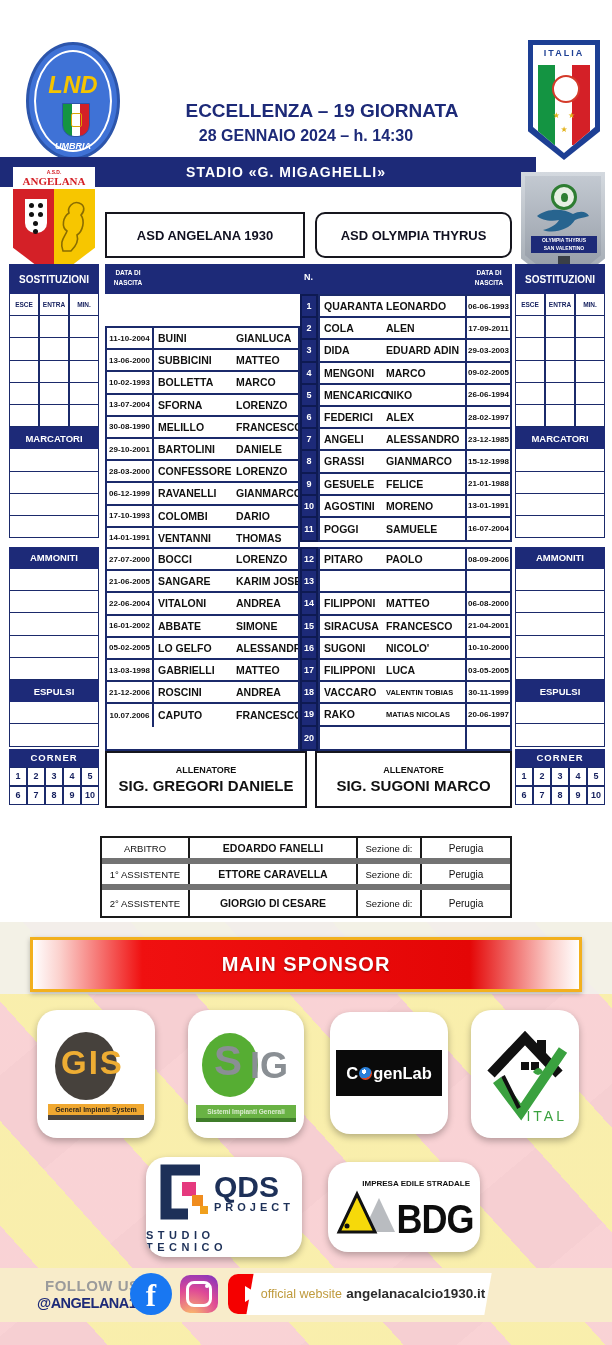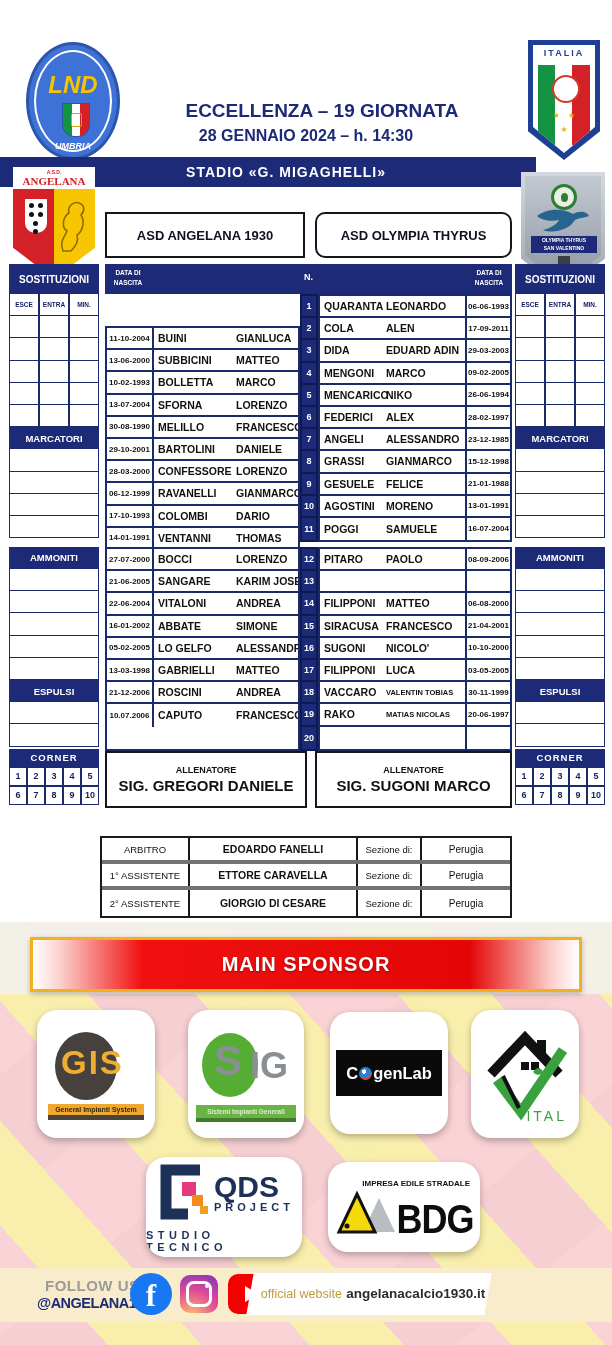--- a/index.html
+++ b/index.html
@@ -110,21 +110,21 @@
 
   
   .coach{top:751px;height:57px;background:#fff;border:2px solid #16161e;box-sizing:border-box;
          display:flex;flex-direction:column;align-items:center;justify-content:center;}
   .co-h{left:105px;width:202px;} .co-a{left:315px;width:197px;}
   .co-lab{font-size:9px;font-weight:bold;color:#111;}
   .co-name{font-size:15px;font-weight:bold;color:#111;margin-top:2px;}
 
   
   .off{left:100px;top:836px;width:412px;border:2px solid #1a1a1a;box-sizing:border-box;background:#fff;}
-  .orow{height:26px;display:flex;border-bottom:4px solid #737373;box-sizing:border-box;}
+  .orow{height:26px;display:flex;border-bottom:6px solid #737373;box-sizing:border-box;}
   .off .orow:last-child{border-bottom:none;}
   .orow span{display:flex;align-items:center;justify-content:center;color:#111;box-sizing:border-box;}
   .o-role{width:88px;font-size:9.5px;border-right:2px solid #1a1a1a;}
   .o-name{width:168px;font-size:10.5px;font-weight:bold;border-right:2px solid #1a1a1a;}
   .o-sec{width:64px;font-size:9.5px;border-right:2px solid #1a1a1a;}
   .o-city{flex:1;font-size:10px;}
 
   
   .pattern{left:0;top:922px;width:612px;height:423px;background-color:#f6cfd2;
      background-image:

